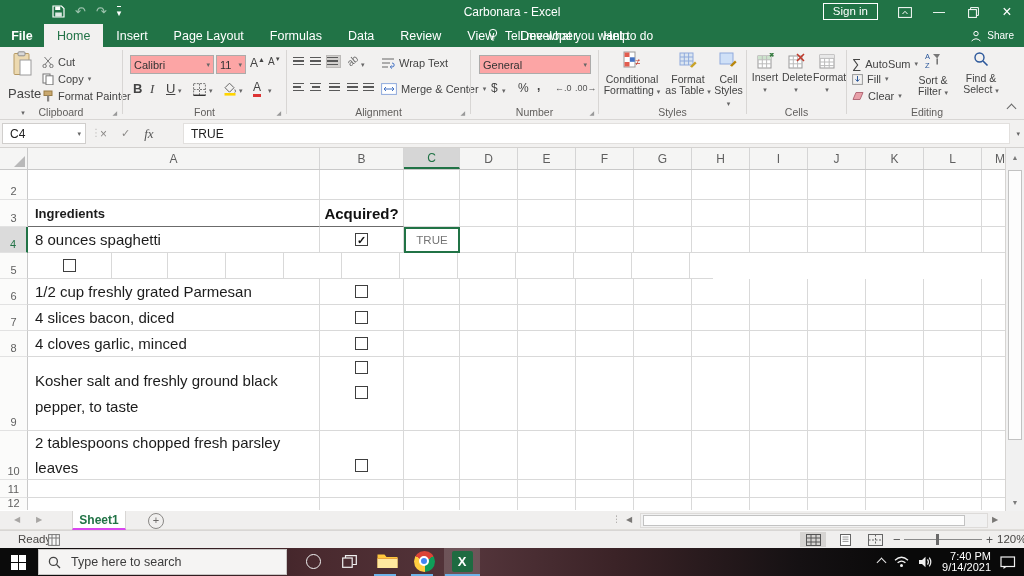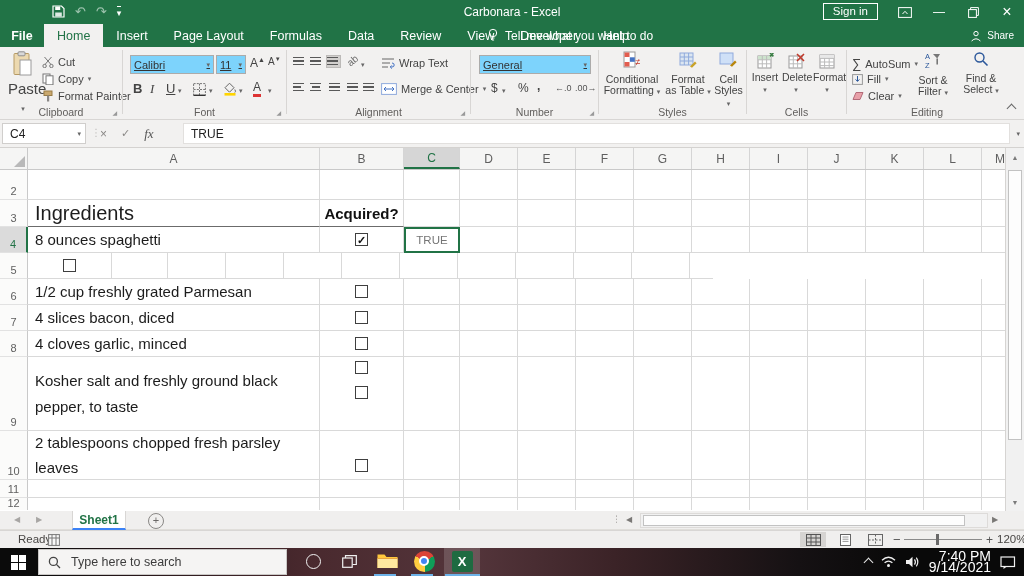--- a/index.html
+++ b/index.html
@@ -23,21 +23,21 @@
   .tellme{position:absolute;left:488px;top:0;height:23px;display:flex;align-items:center;gap:7px;color:#fff;font-size:12px;}
   .share{position:absolute;right:10px;top:0;height:23px;display:flex;align-items:center;gap:5px;color:#fff;font-size:10px;}
   
   .ribbon{position:absolute;left:0;top:47px;width:1024px;height:73px;background:#f2f1f0;border-bottom:1px solid #d8d6d4;box-sizing:border-box;}
   .vsep{position:absolute;top:3px;height:64px;width:1px;background:#d8d6d4;}
   .grp{position:absolute;top:0;height:72px;}
   .gl{position:absolute;bottom:1px;left:0;right:0;text-align:center;font-size:10.5px;color:#605e5c;}
   .dlg{position:absolute;bottom:3px;font-size:6px;color:#999;}
   .sbtn{display:flex;align-items:center;gap:4px;font-size:11px;color:#444;white-space:nowrap;}
   .dd{font-size:7px;color:#666;}
-  .combo{background:#7dd3fc;border:1px solid #acabaa;font-size:11px;color:#333;display:flex;align-items:center;box-sizing:border-box;padding:8px 3px;text-decoration:underline;}
+  .combo{background:#fca5a5;border:1px solid #acabaa;font-size:11px;color:#333;display:flex;align-items:center;box-sizing:border-box;padding:8px 3px;}
   .combo .dd{margin-left:auto;}
   .fbt{font-size:12px;color:#444;}
   .lni{width:13px;height:11px;display:inline-block;box-sizing:border-box;padding-top:1px;}
   .lni i{display:block;height:1.4px;background:#595959;margin-top:1.9px;width:11px;}
   .lni i:first-child{margin-top:0;}
   .lni.lc i:nth-child(even){width:8px;margin-left:1.5px;}
   .lni.ll i:nth-child(even){width:8px;}
   .lni.lr i{margin-left:auto;}
   .selbg{background:#d2d0ce;outline:1px solid #bcbab8;}
   .stybtn{position:absolute;top:4px;text-align:center;font-size:10.5px;color:#444;line-height:11.5px;}
@@ -58,54 +58,54 @@
   .corner{width:28px;position:relative;box-sizing:border-box;border-right:1px solid #c9c9c9;background:#f5f5f4;}
   .corner b{position:absolute;right:2px;bottom:2px;width:0;height:0;border-left:11px solid transparent;border-bottom:11px solid #b9b9b9;}
   .row{display:flex;}
   .rh{width:28px;box-sizing:border-box;border-right:1px solid #c9c9c9;border-bottom:1px solid #e2e2e2;background:#fbfbfa;color:#5f5f5f;font-size:11px;display:flex;align-items:flex-end;justify-content:center;padding-bottom:2px;}
   .rh.sel{background:#dbdbdb;border-right:2px solid #217346;color:#217346;}
   .ca,.cb,.cc,.crest{box-sizing:border-box;border-right:1px solid #d9d9d9;border-bottom:1px solid #d9d9d9;}
   .ca{width:292px;font-size:15px;color:#1c1c1c;padding-left:7px;display:flex;align-items:center;line-height:25px;}
   .cb{width:84px;display:flex;align-items:center;justify-content:center;}
   .cc{width:56px;}
   .crest{width:545px;border-right:none;background-image:repeating-linear-gradient(to right,transparent 0 57px,#d9d9d9 57px 58px);}
-  .row.r3 .ca{font-size:20px;font-weight:normal;border-bottom:1px solid #6b6b6b;}
+  .row.r3 .ca{font-size:13px;font-weight:bold;border-bottom:1px solid #6b6b6b;}
   .row.r3 .cb{font-size:15px;font-weight:bold;color:#111;border-bottom:1px solid #6b6b6b;}
   .checkbox{width:13px;height:13px;box-sizing:border-box;border:1.5px solid #3f3f3f;background:#fff;display:flex;align-items:center;justify-content:center;}
   .checkbox.checked::before{content:"\2713";font-size:11px;font-weight:bold;color:#111;line-height:10px;}
   .row.r4 .cc{border:2px solid #217346;position:relative;display:flex;align-items:center;justify-content:center;font-size:11.5px;color:#757575;}
   .row.r9 .cb{flex-direction:column;justify-content:flex-start;padding-top:4px;gap:12px;}
   .row.r10 .cb{align-items:flex-end;padding-bottom:7px;}
   
   .vscroll{position:absolute;right:0;top:148px;width:19px;height:363px;background:#f1f1f1;border-left:1px solid #d6d4d2;box-sizing:border-box;}
   .sarrow{color:#7a7a7a;font-size:7px;display:flex;align-items:center;justify-content:center;}
   .vthumb{position:absolute;left:2px;right:2px;top:22px;height:270px;background:#fdfdfd;border:1px solid #c2c2c2;box-sizing:border-box;}
   
   .tabstrip{position:absolute;left:0;top:511px;width:1024px;height:19px;background:#f0efee;border-bottom:1px solid #e0deda;box-sizing:border-box;font-size:12px;}
-  .stab{position:absolute;left:72px;top:0;width:54px;height:19px;background:#fff;border-bottom:2px solid #3b82f6;box-sizing:border-box;color:#217346;font-weight:bold;display:flex;align-items:center;justify-content:center;border-left:1px solid #d8d6d4;border-right:1px solid #d8d6d4;}
+  .stab{position:absolute;left:72px;top:0;width:54px;height:19px;background:#fff;border-bottom:2px solid #d946ef;box-sizing:border-box;color:#217346;font-weight:bold;display:flex;align-items:center;justify-content:center;border-left:1px solid #d8d6d4;border-right:1px solid #d8d6d4;}
   .addsheet{position:absolute;left:148px;top:2px;width:14px;height:14px;border:1px solid #8a8886;border-radius:50%;color:#6a6866;font-size:11px;line-height:13px;text-align:center;}
   .hscroll{position:absolute;left:640px;top:513px;width:348px;height:15px;background:#f1f1f1;border:1px solid #dddbd9;box-sizing:border-box;}
   .hthumb{position:absolute;left:2px;top:1px;height:11px;width:322px;background:#fdfdfd;border:1px solid #c2c2c2;box-sizing:border-box;}
   
   .statusbar{position:absolute;left:0;top:530px;width:1024px;height:18px;background:#f0efee;border-top:1px solid #d8d6d4;box-sizing:border-box;font-size:11.5px;color:#484644;}
   .viewbtn{position:absolute;top:1px;width:26px;height:15px;display:flex;align-items:center;justify-content:center;}
   .viewbtn.sel{background:#d6d4d2;}
   .zoomtrack{position:absolute;top:8px;height:1px;background:#8a8a8a;}
   .zoomthumb{position:absolute;top:3px;width:3px;height:11px;background:#696969;}
   
   .taskbar{position:absolute;left:0;top:548px;width:1024px;height:28px;
     background:linear-gradient(90deg,#0b0b0b 0%,#0b0b0b 4%,#241518 12%,#49292e 30%,#54353b 46%,#3b2327 60%,#151113 78%,#090909 88%,#090909 100%);}
   .winlogo{position:absolute;left:11px;top:7px;width:15px;height:15px;display:grid;grid-template-columns:7px 7px;grid-template-rows:7px 7px;gap:1px;}
   .winlogo i{background:#fff;}
   .tsearch{position:absolute;left:38px;top:1px;width:249px;height:26px;background:#f5f4f3;border:1px solid #c9c7c5;box-sizing:border-box;display:flex;align-items:center;gap:10px;padding-left:9px;font-size:12.5px;color:#3c3c3c;}
   .ticon{position:absolute;top:0;width:34px;height:26px;display:flex;align-items:center;justify-content:center;}
   .runline{position:absolute;top:25.5px;height:2.5px;background:#6cb2e8;}
   .excelslot{position:absolute;left:444px;top:0;width:36px;height:28px;background:rgba(255,255,255,0.16);}
   .tray{position:absolute;right:0;top:0;height:28px;display:flex;align-items:center;gap:9px;color:#fff;padding-right:8px;}
-  .clock{font-size:14px;line-height:11.5px;text-align:right;color:#fff;}
+  .clock{font-size:11px;line-height:11.5px;text-align:right;color:#fff;}
   .cortana{width:15px;height:15px;border:1.8px solid #f2f2f2;border-radius:50%;box-sizing:border-box;}
   .chromeicon{width:21px;height:21px;border-radius:50%;background:conic-gradient(from -60deg,#db4437 0 120deg,#0f9d58 120deg 240deg,#ffcd40 240deg 360deg);position:relative;}
   .chromeicon::after{content:"";position:absolute;left:5.5px;top:5.5px;width:10px;height:10px;border-radius:50%;background:#4285f4;border:2px solid #fff;box-sizing:border-box;}
   .excelicon{width:21px;height:21px;background:#1e6b41;border-radius:2px;color:#fff;font-weight:bold;font-size:13px;display:flex;align-items:center;justify-content:center;}
 </style>
 </head>
 <body>
 
 <div id="app">
 
@@ -173,21 +173,21 @@
 
   <div class="ribbon">
 
     <div class="grp" style="left:0;width:122px;">
       <div class="ab" style="left:8px;top:4px;width:30px;text-align:center;">
         <svg width="20" height="25" viewBox="0 0 20 25">
             <rect x="1" y="2.5" width="15" height="21" rx="1" fill="#ecd9b0" stroke="#b69a64"></rect>
             <rect x="5" y="0.8" width="7" height="4" rx="1" fill="#d8d8d8" stroke="#8f8f8f"></rect>
             <rect x="7" y="9" width="11" height="15" fill="#fff" stroke="#9a9a9a"></rect>
           </svg>
-        <div style="font-size:15px;color:#444;">Paste</div>
+        <div style="font-size:13px;color:#444;margin-top:6px;">Paste</div>
         <span class="dd">▾</span>
       </div>
       <div class="sbtn ab" style="left:42px;top:9px;">
         <svg width="12" height="12" viewBox="0 0 12 12">
             <line x1="2.5" y1="1" x2="9" y2="8.5" stroke="#777"></line>
             <line x1="9.5" y1="1" x2="3" y2="8.5" stroke="#777"></line>
             <circle cx="2.6" cy="10" r="1.7" fill="none" stroke="#777"></circle>
             <circle cx="9.4" cy="10" r="1.7" fill="none" stroke="#777"></circle>
           </svg>
         <span>Cut</span>

